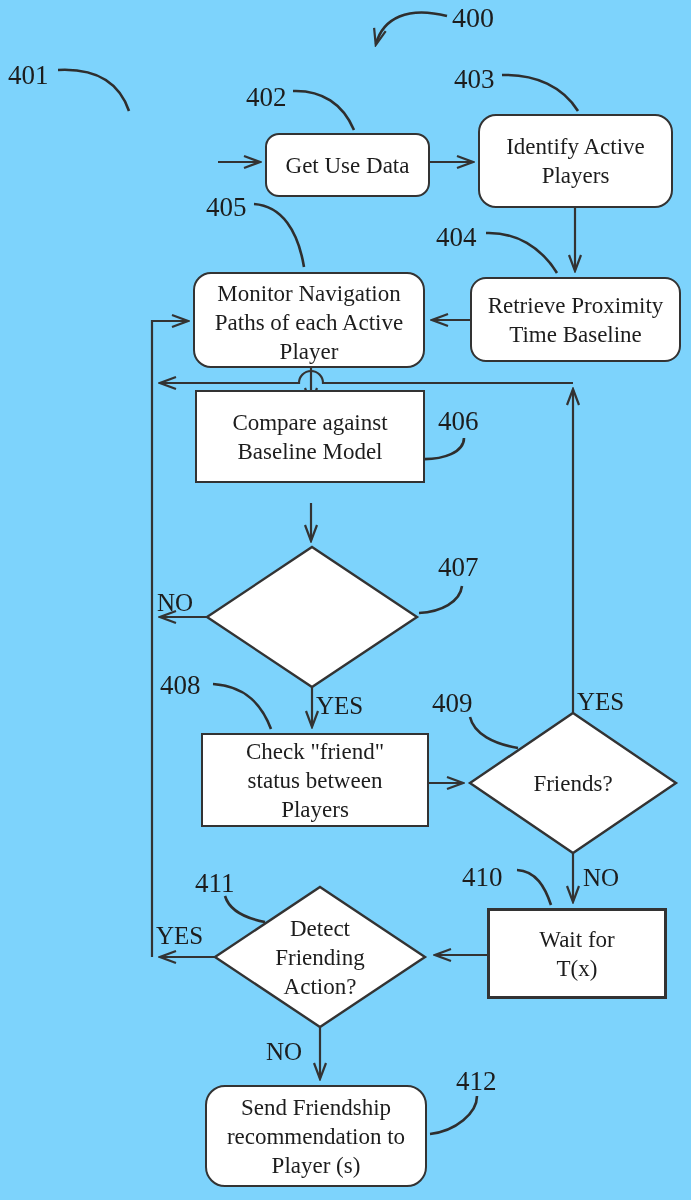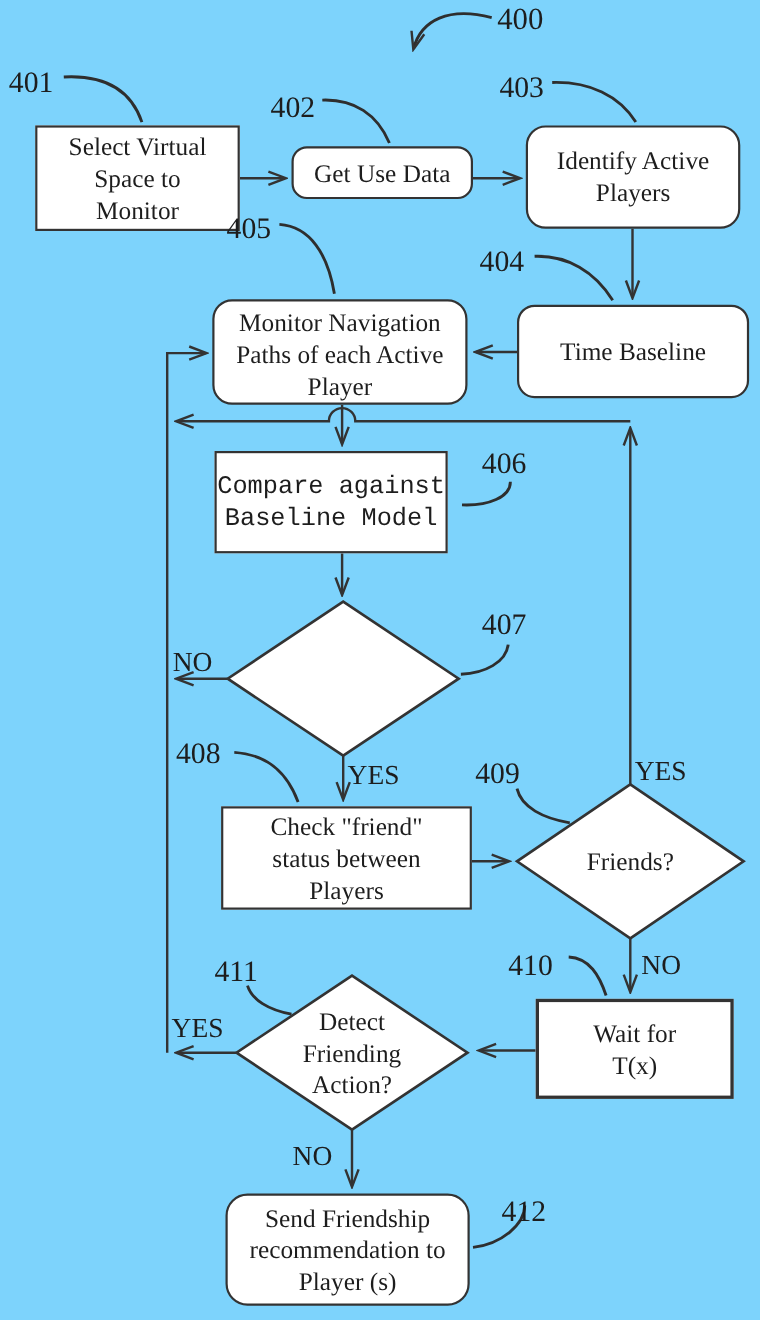--- a/index.html
+++ b/index.html
@@ -106,46 +106,42 @@
       <path d="M213,684 C246,686 262,705 271,729"></path>
       <path d="M470,717 C474,734 494,744 518,748"></path>
       <path d="M517,870 C536,871 545,887 551,905"></path>
       <path d="M225,896 C229,909 244,918 265,922"></path>
       <path d="M477,1096 C477,1113 456,1131 430,1134"></path>
     </g>
   </svg>
 
   <div class="ref" style="left:452px; top:3px; font-size:28px;">400</div>
 
-  <div class="node" style="left:32px; top:114px; width:186px; height:96px;">
-    <div class="tline">Select Virtual</div>
-    <div class="tline">Space to</div>
-    <div class="tline">Monitor</div>
-  </div>
 
-  <div class="node rounded" style="left:265px; top:133px; width:165px; height:48px; border-radius:14px;text-align:center;">
+  <div class="node rounded" style="left:265px; top:133px; width:165px; height:64px; border-radius:14px;text-align:center;">
     <div class="tline">Get Use Data</div>
   </div>
 
   <div class="node rounded" style="left:478px; top:114px; width:195px; height:94px; border-radius:18px;">
     <div class="tline">Identify Active</div>
     <div class="tline">Players</div>
   </div>
 
   <div class="node rounded" style="left:470px; top:277px; width:211px; height:85px; border-radius:16px;">
+    <div class="tline">Retrieve Proximity</div>
     <div class="tline">Time Baseline</div>
   </div>
 
   <div class="node rounded" style="left:193px; top:272px; width:232px; height:96px; border-radius:18px;justify-content:flex-end;">
     <div class="tline">Monitor Navigation</div>
     <div class="tline">Paths of each Active</div>
     <div class="tline">Player</div>
   </div>
 
-  <div class="node" style="left:195px; top:410px; width:212px; height:93px;font-family:Liberation Mono, monospace;">
+  <div class="node" style="left:195px; top:390px; width:230px; height:93px;">
     <div class="tline">Compare against</div>
     <div class="tline">Baseline Model</div>
   </div>
 
   <div class="node" style="left:201px; top:733px; width:228px; height:94px;">
     <div class="tline">Check "friend"</div>
     <div class="tline">status between</div>
     <div class="tline">Players</div>
   </div>
 
@@ -175,21 +171,21 @@
   <div class="ref" style="left:246px; top:82px;">402</div>
   <div class="ref" style="left:454px; top:64px;">403</div>
   <div class="ref" style="left:436px; top:222px;">404</div>
   <div class="ref" style="left:206px; top:192px;">405</div>
   <div class="ref" style="left:438px; top:406px;">406</div>
   <div class="ref" style="left:438px; top:552px;">407</div>
   <div class="ref" style="left:160px; top:670px;">408</div>
   <div class="ref" style="left:432px; top:688px;">409</div>
   <div class="ref" style="left:462px; top:862px;">410</div>
   <div class="ref" style="left:195px; top:868px;">411</div>
-  <div class="ref" style="left:456px; top:1066px;margin-top:20px;">412</div>
+  <div class="ref" style="left:456px; top:1066px;">412</div>
 
   <div class="branch" style="left:157px; top:589px;">NO</div>
   <div class="branch" style="left:316px; top:692px;">YES</div>
   <div class="branch" style="left:577px; top:688px;">YES</div>
   <div class="branch" style="left:583px; top:864px;">NO</div>
   <div class="branch" style="left:156px; top:922px;">YES</div>
   <div class="branch" style="left:266px; top:1038px;">NO</div>
 
 </div>
 

